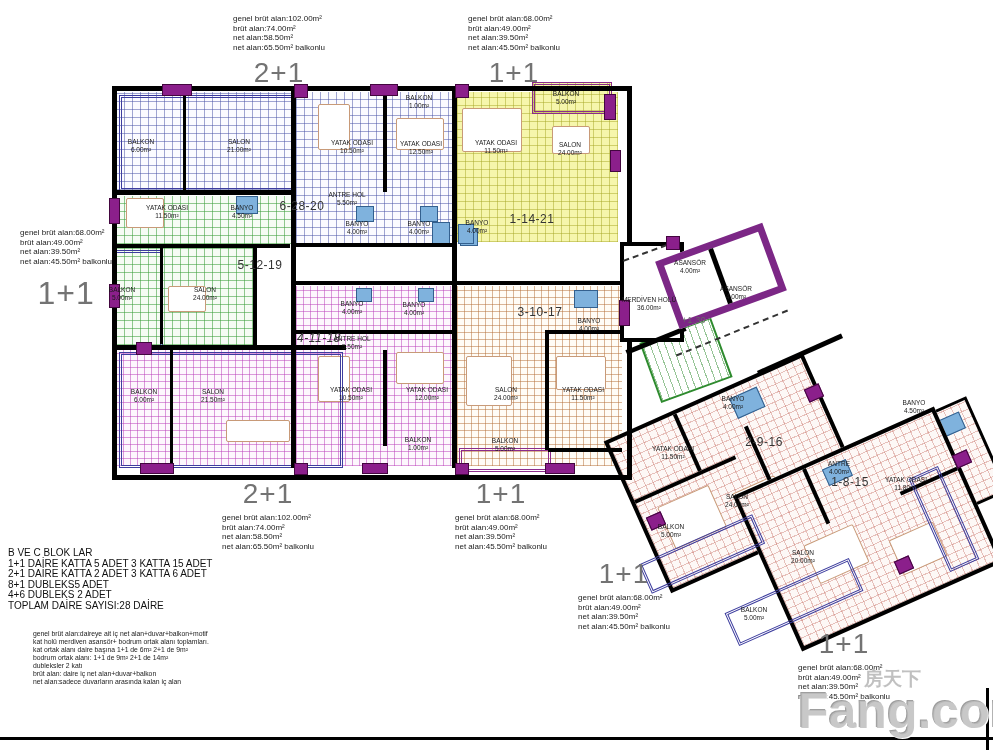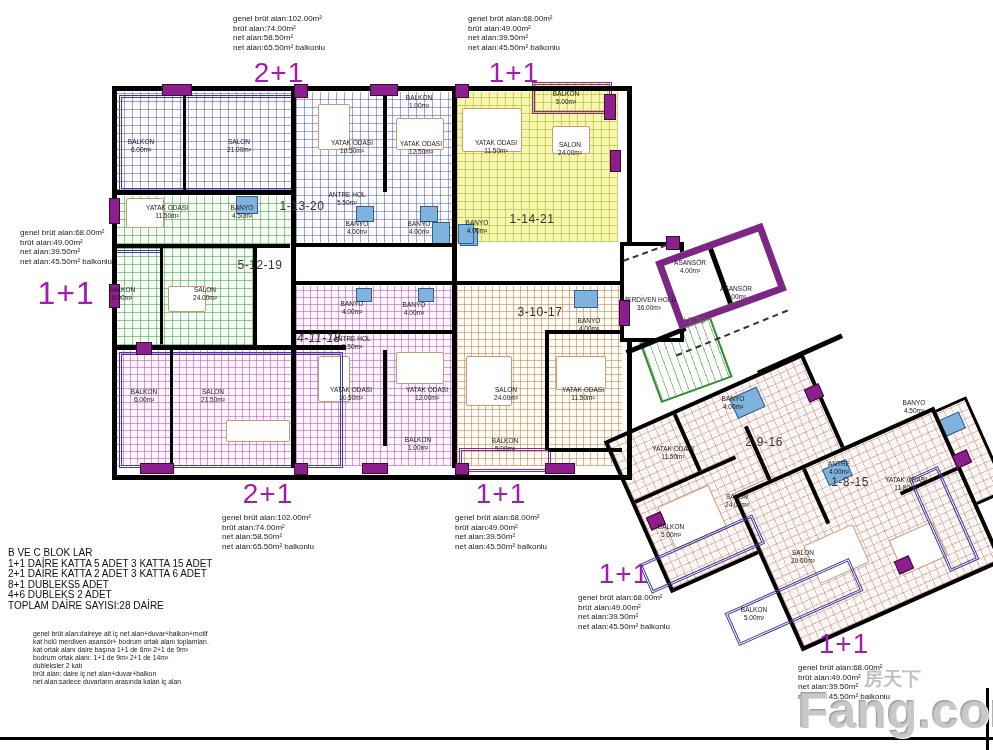--- a/index.html
+++ b/index.html
@@ -39,21 +39,21 @@
   .dash{position:absolute;border-top:2px dashed #333;height:0;z-index:12;}
   
   .room-label{position:absolute;transform:translate(-50%,-50%);display:flex;flex-direction:column;
       text-align:center;font-size:6.5px;line-height:7.5px;color:#1a1a1a;white-space:nowrap;z-index:30;}
   .unit-label{position:absolute;transform:translate(-50%,-50%);font-size:12px;color:#333;
       letter-spacing:.5px;white-space:nowrap;z-index:30;}
   .unit-label.small{font-size:8.5px;color:#666;}
   
   .ib{position:absolute;z-index:25;color:#222;}
   .ib-lines{font-size:8px;line-height:9.5px;}
-  .ib-type{font-size:28px;letter-spacing:1px;text-align:center;margin-top:5px;color:#a21caf;}
+  .ib-type{font-size:28px;letter-spacing:1px;text-align:center;margin-top:5px;color:#737373;}
   .ib.type-top .ib-type{margin:0 0 3px 0;}
   #ib0{left:233px;top:14px;} #ib1{left:468px;top:14px;}
   #ib2{left:20px;top:228px;} #ib2 .ib-type{font-size:32px;margin-top:9px;}
   #ib3{left:222px;top:478px;} #ib4{left:455px;top:478px;}
   #ib5{left:578px;top:558px;} #ib6{left:798px;top:628px;}
   #summary{position:absolute;left:8px;top:548px;font-size:10px;line-height:10.5px;
       font-weight:500;color:#101010;z-index:25;}
   #notes{position:absolute;left:33px;top:630px;font-size:6.8px;line-height:8px;color:#222;z-index:25;}
   #title{position:absolute;left:22px;top:686px;font-size:50px;font-weight:700;color:#1b1b1b;
       letter-spacing:2px;z-index:25;}
@@ -332,21 +332,21 @@
         <span>11.80m²</span>
       </div>
       <div class="room-label" style="left: 803px; top: 556px;">
         <span>SALON</span>
         <span>20.00m²</span>
       </div>
       <div class="room-label" style="left: 754px; top: 613px;">
         <span>BALKON</span>
         <span>5.00m²</span>
       </div>
-      <div class="unit-label" style="left: 302px; top: 206px;">1-13-20</div>
+      <div class="unit-label" style="left: 302px; top: 206px;">6-28-20</div>
       <div class="unit-label" style="left: 532px; top: 219px;">1-14-21</div>
       <div class="unit-label" style="left: 260px; top: 265px;">5-12-19</div>
       <div class="unit-label" style="left: 319px; top: 338px; font-style: italic;">4-11-18</div>
       <div class="unit-label" style="left: 540px; top: 312px;">3-10-17</div>
       <div class="unit-label" style="left: 764px; top: 442px;">2-9-16</div>
       <div class="unit-label" style="left: 850px; top: 482px;">1-8-15</div>
       <div class="unit-label small" style="left: 694px; top: 320px; text-align: right;">+1.30</div>
       <div class="ib" id="ib0">
         <div class="ib-lines">
           <div>genel brüt alan:102.00m²</div>

